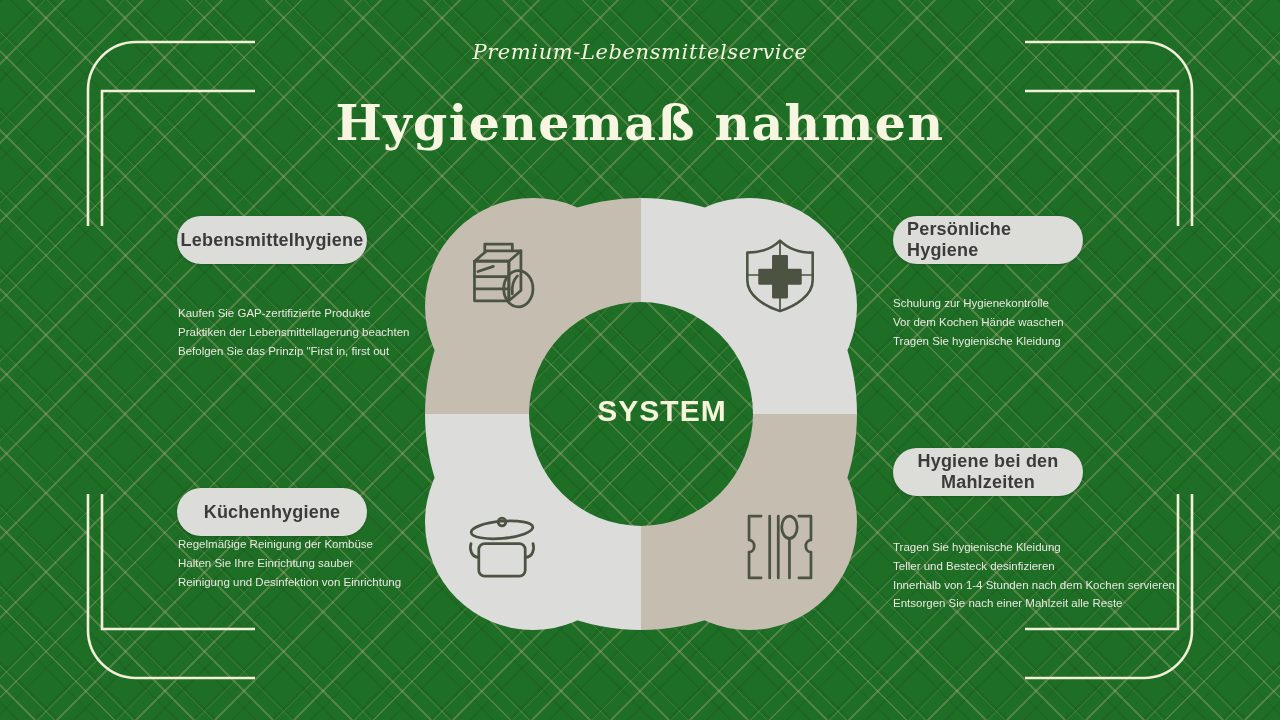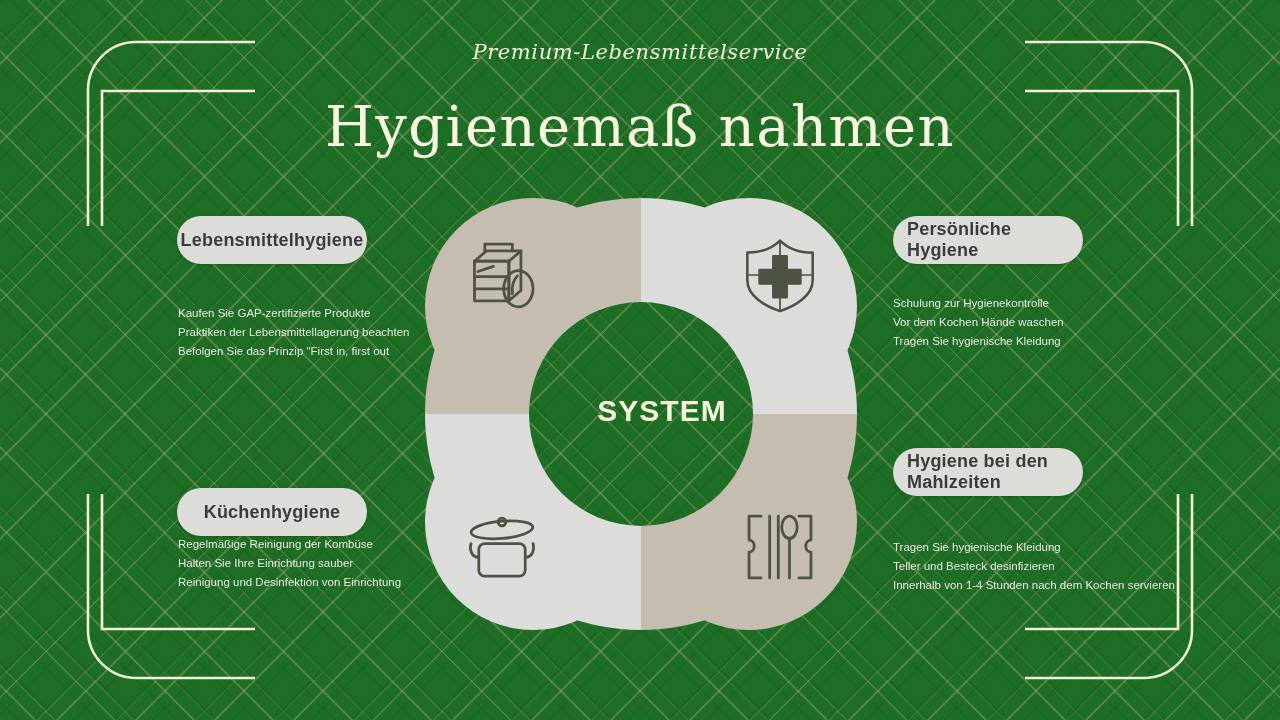--- a/index.html
+++ b/index.html
@@ -52,22 +52,22 @@
     font-family:"DejaVu Serif", serif;
     font-style:italic;
     font-size:21px;
     letter-spacing:0.6px;
     color:#f4f3dd;
   }
   #page-title{
     position:absolute; top:94px; left:0; right:0;
     text-align:center;
     font-family:"DejaVu Serif", serif;
-    font-size:56px;
-    font-weight:400;
+    font-size:49px;
+    font-weight:700;
     letter-spacing:1.4px;
     color:#f7f6e0;
   }
 
   
   .pill{
     position:absolute;
     height:48px;
     border-radius:26px;
     background:#dcdcd8;
@@ -75,21 +75,21 @@
     color:#3b3b3b;
     font-size:18px;
     font-weight:bold;
     letter-spacing:0.2px;
     box-shadow:0 1px 3px rgba(0,0,0,0.18);
     padding:0 14px;
   }
   #pill-food       { left:177px; top:216px; width:190px; }
   #pill-personal   { left:893px; top:216px; width:190px; }
   #pill-kitchen    { left:177px; top:448px; width:190px;margin-top:40px; }
-  #pill-meal       { left:893px; top:448px; width:190px; }
+  #pill-meal       { left:893px; top:448px; width:190px;text-align:center; }
 
   
   .bullets{ position:absolute; color:#e9e9e0; font-size:11.5px; line-height:18.8px; }
   .bullets div{ white-space:nowrap; }
   #bullets-food     { left:178px; top:304px; }
   #bullets-kitchen  { left:178px; top:535px; }
   #bullets-personal { left:893px; top:294px; }
   #bullets-meal     { left:893px; top:538px; }
 
   
@@ -168,20 +168,21 @@
 </div>
 <div class="bullets" id="bullets-personal">
   <div>Schulung zur Hygienekontrolle</div>
   <div>Vor dem Kochen Hände waschen</div>
   <div>Tragen Sie hygienische Kleidung</div>
 </div>
 <div class="bullets" id="bullets-meal">
   <div>Tragen Sie hygienische Kleidung</div>
   <div>Teller und Besteck desinfizieren</div>
   <div>Innerhalb von 1-4 Stunden nach dem Kochen servieren</div>
+  <div>Entsorgen Sie nach einer Mahlzeit alle Reste</div>
 </div>
 
 <div id="diagram">
   <svg viewBox="0 0 432 432">
     <defs>
 
       <clipPath id="clip-tl">
           <rect x="0" y="0" width="216" height="216"></rect>
         </clipPath>
       <clipPath id="clip-tr">

